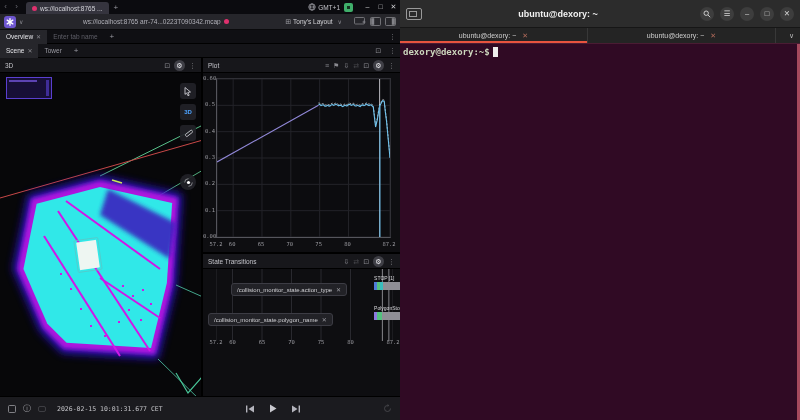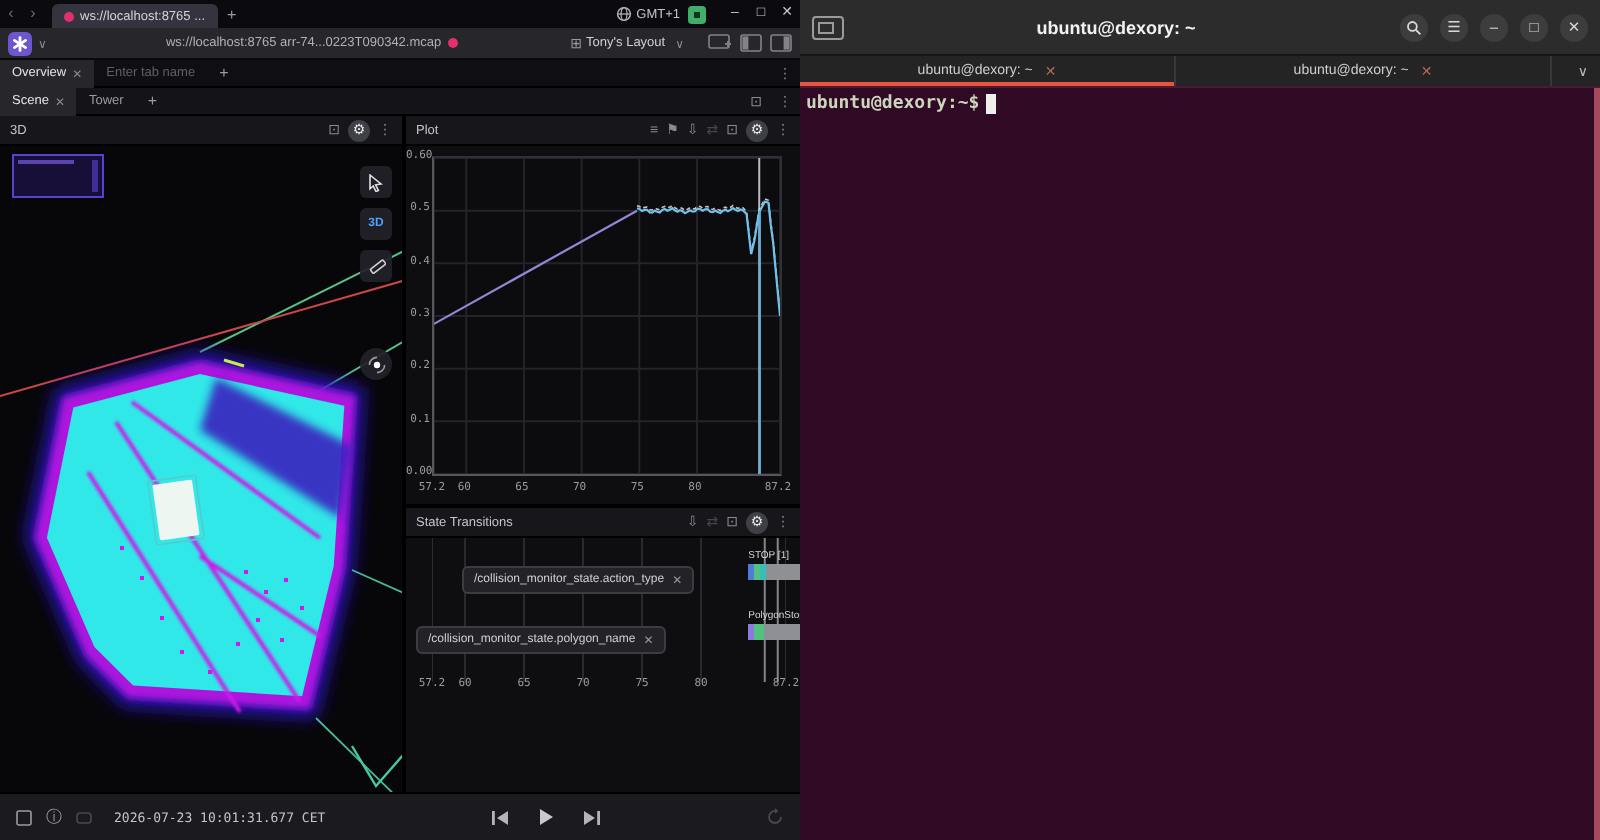--- a/index.html
+++ b/index.html
@@ -394,21 +394,21 @@
         <svg width="8" height="8" viewBox="0 0 8 8">
             <rect x="0.5" y="0.5" width="7" height="7" rx="1" fill="none" stroke="#9a9aa0" stroke-width="0.8"></rect>
           </svg>
       </span>
       <span class="pbico">ⓘ</span>
       <span class="pbico dim">
         <svg width="8" height="8" viewBox="0 0 8 8">
             <rect x="0.5" y="1.5" width="7" height="5" rx="1.5" fill="none" stroke="#9a9aa0" stroke-width="0.8"></rect>
           </svg>
       </span>
-      <span class="tstamp">2026-07-23 10:01:31.677 CET</span>
+      <span class="tstamp">2026-02-15 10:01:31.677 CET</span>
       <span class="pb-center">
         <svg width="10" height="8" viewBox="0 0 10 8">
             <rect x="1" y="0.5" width="1.4" height="7" fill="#b4b4bc"></rect>
             <path d="M9,0.5 L3.5,4 L9,7.5 Z" fill="#b4b4bc"></path>
           </svg>
         <svg width="8" height="9" viewBox="0 0 8 9">
             <path d="M1,0.5 L7.5,4.5 L1,8.5 Z" fill="#c8c8ce"></path>
           </svg>
         <svg width="10" height="8" viewBox="0 0 10 8">
             <path d="M1,0.5 L6.5,4 L1,7.5 Z" fill="#b4b4bc"></path>
@@ -444,17 +444,17 @@
         <span>ubuntu@dexory: ~</span>
         <span class="x">✕</span>
       </div>
       <div class="ttab">
         <span>ubuntu@dexory: ~</span>
         <span class="x">✕</span>
       </div>
       <span class="ttab-chev">∨</span>
     </div>
     <div class="tbody">
-      <span class="prompt">ubuntu@dexory:~$</span><span class="cursorblk"></span>
+      <span class="prompt">dexory@dexory:~$</span><span class="cursorblk"></span>
       <div class="tscroll"></div>
     </div>
   </div>
 </div>
 
 </body></html>

